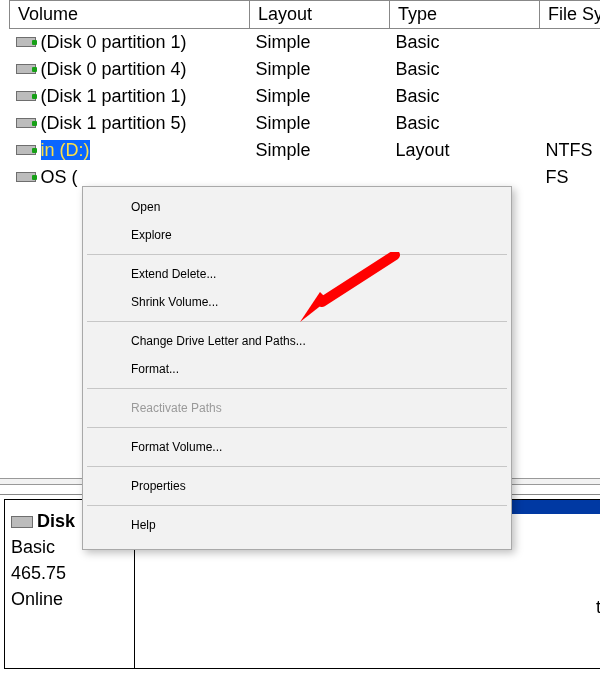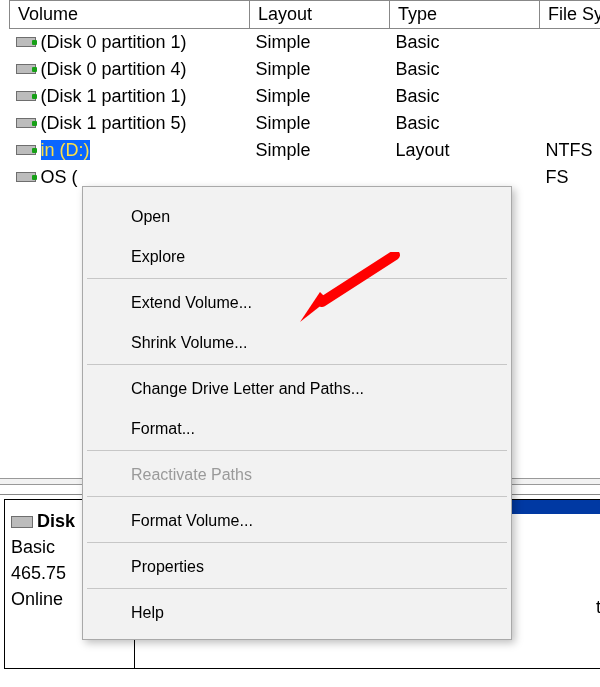--- a/index.html
+++ b/index.html
@@ -111,23 +111,22 @@
     left: 82px;
     top: 186px;
     width: 430px;
     background: #f2f2f2;
     border: 1px solid #a9a9a9;
     box-shadow: 3px 3px 8px rgba(0,0,0,.25);
     padding: 6px 0 10px 0;
   }
   .ctx-item {
     padding: 7px 20px 7px 48px;
-    font-size: 16px;
+    font-size: 12px;
     cursor: default;
-    margin-top: 8px;
   }
   .ctx-item.disabled { color: #9a9a9a; }
   .ctx-sep {
     height: 1px;
     background: #c7c7c7;
     margin: 5px 4px 5px 4px;
   }
 
   
   .arrow {
@@ -216,21 +215,21 @@
         <div style="text-align:right; padding-right:6px">t, Pa</div>
       </div>
     </div>
   </div>
 </div>
 
 <div class="ctx" id="ctx">
       <div class="ctx-item">Open</div>
       <div class="ctx-item">Explore</div>
       <div class="ctx-sep"></div>
-      <div class="ctx-item">Extend Volume...</div>
+      <div class="ctx-item">Extend Delete...</div>
       <div class="ctx-item">Shrink Volume...</div>
       <div class="ctx-sep"></div>
       <div class="ctx-item">Change Drive Letter and Paths...</div>
       <div class="ctx-item">Format...</div>
       <div class="ctx-sep"></div>
       <div class="ctx-item disabled">Reactivate Paths</div>
       <div class="ctx-sep"></div>
       <div class="ctx-item">Format Volume...</div>
       <div class="ctx-sep"></div>
       <div class="ctx-item">Properties</div>

